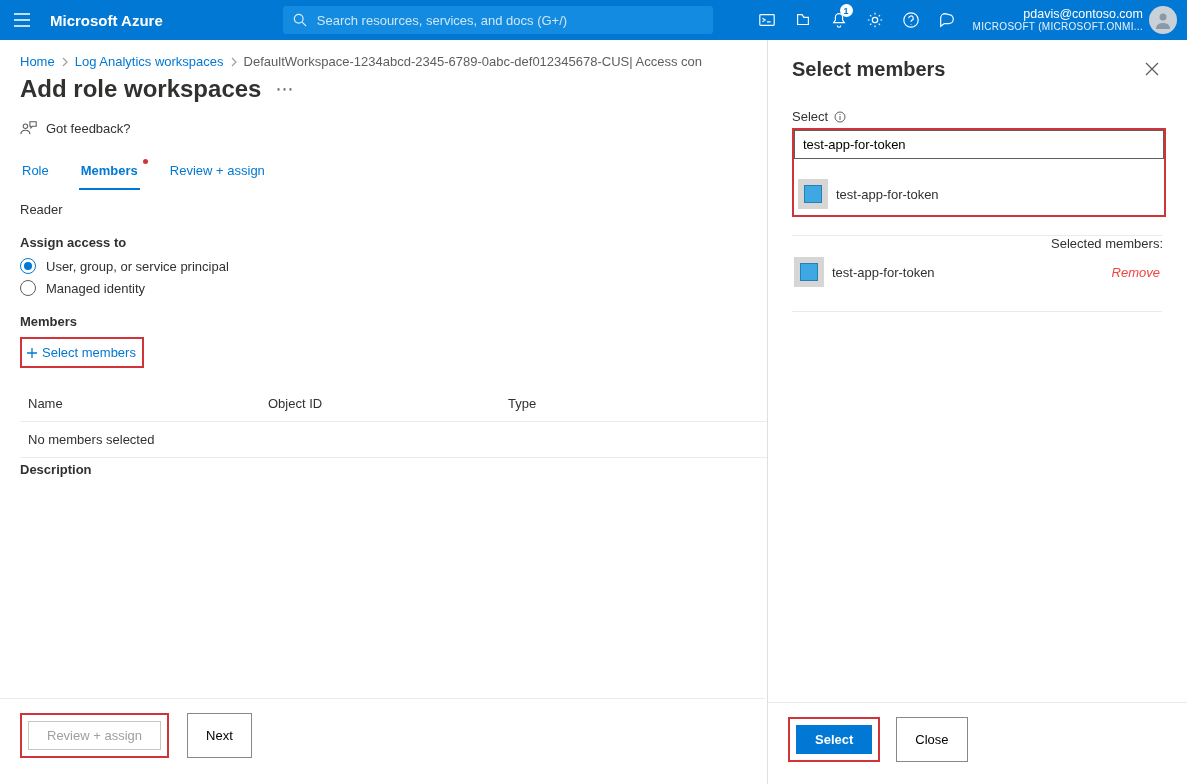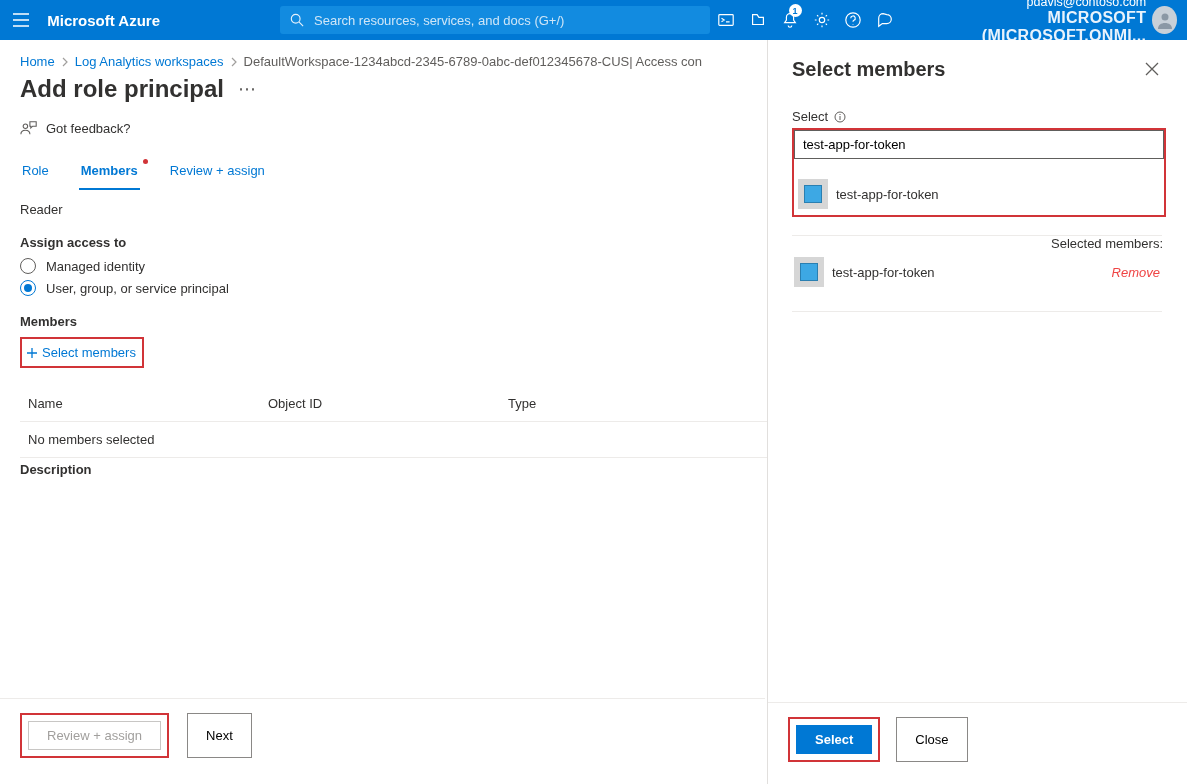--- a/index.html
+++ b/index.html
@@ -13,21 +13,21 @@
   .topbar .search { flex:0 0 430px; background:#128be0; border-radius:3px; height:28px; display:flex; align-items:center; padding:0 10px; color:#e1effa; margin-left:80px;}
   .topbar .search svg { margin-right:8px; }
   .topbar .search input { background:transparent; border:0; outline:0; color:#e4f0fb; font-size:13px; width:100%; }
   .topbar .search input::placeholder { color:#cfe6f7; }
   .topbar .spacer { flex:1; }
   .topbar .hicon { width:36px; height:40px; display:flex; align-items:center; justify-content:center; position:relative; }
   .topbar .hicon svg { width:18px; height:18px; }
   .badge { position:absolute; top:4px; right:4px; background:#fff; color:#0078d4; border-radius:50%; font-size:9px; width:13px; height:13px; display:flex; align-items:center; justify-content:center; font-weight:600;}
   .topbar .account { text-align:right; line-height:1.1; margin-left:8px; margin-right:6px; }
   .topbar .account .email { font-size:12.5px; }
-  .topbar .account .tenant { font-size:16px; font-weight:700; letter-spacing:0.3px; color:#e9f3fc;}
+  .topbar .account .tenant { font-size:10px; font-weight:400; letter-spacing:0.3px; color:#e9f3fc;}
   .avatar { width:28px; height:28px; border-radius:50%; background:#c8d0d8; display:flex; align-items:center; justify-content:center; }
   .avatar svg{ width:20px; height:20px; fill:#8b98a5;}
 
   
   .crumbs { display:flex; align-items:center; padding:14px 20px 6px; font-size:13px; color:#605e5c; white-space:nowrap; overflow:hidden;}
   .crumbs a { color:#0078d4; text-decoration:none; }
   .crumbs .sep { margin:0 6px; color:#a19f9d;}
   .crumbs .sep svg { width:8px; height:8px; }
 
   
@@ -174,21 +174,21 @@
       </svg></span>
   <a href="#">Log Analytics workspaces</a>
   <span class="sep"><svg viewBox="0 0 8 8">
         <path d="M2 0l4 4-4 4" fill="none" stroke="#a19f9d" stroke-width="1.2"></path>
       </svg></span>
   <span class="muted">DefaultWorkspace-1234abcd-2345-6789-0abc-def012345678-CUS </span>
   <span class="muted"> | Access con</span>
 </div>
 
 <div class="title-row">
-  <h1>Add role principal</h1>
+  <h1>Add role workspaces</h1>
   <span class="more">⋯</span>
 </div>
 
 <div class="feedback">
   <svg width="18" height="18" viewBox="0 0 20 20">
       <circle cx="6" cy="8" r="2.5" fill="none" stroke="#605e5c" stroke-width="1.2"></circle>
       <path d="M1 17c0-3 2.5-4.5 5-4.5s5 1.5 5 4.5M11 3h7v5h-4l-2 2V8h-1z" fill="none" stroke="#605e5c" stroke-width="1.2"></path>
     </svg>
   <span>Got feedback?</span>
 </div>
@@ -201,28 +201,28 @@
   </div>
   <div class="tab">Review + assign</div>
 </div>
 
 <div class="content">
   <div>Reader</div>
 
   <div class="section-title">Assign access to</div>
   <div class="radio-group">
     <label>
-      <span class="radio"></span>
-      <span>Managed identity</span>
-    </label>
-    <label>
       <span class="radio selected">
           <span class="inner"></span>
         </span>
       <span>User, group, or service principal</span>
+    </label>
+    <label>
+      <span class="radio"></span>
+      <span>Managed identity</span>
     </label>
   </div>
 
   <div class="section-title">Members</div>
   <span class="redbox">
     <span class="select-members-link">
       <svg width="12" height="12" viewBox="0 0 12 12">
           <path d="M6 1v10M1 6h10" stroke="#0078d4" stroke-width="1.3"></path>
         </svg>
       <span>Select members</span>

